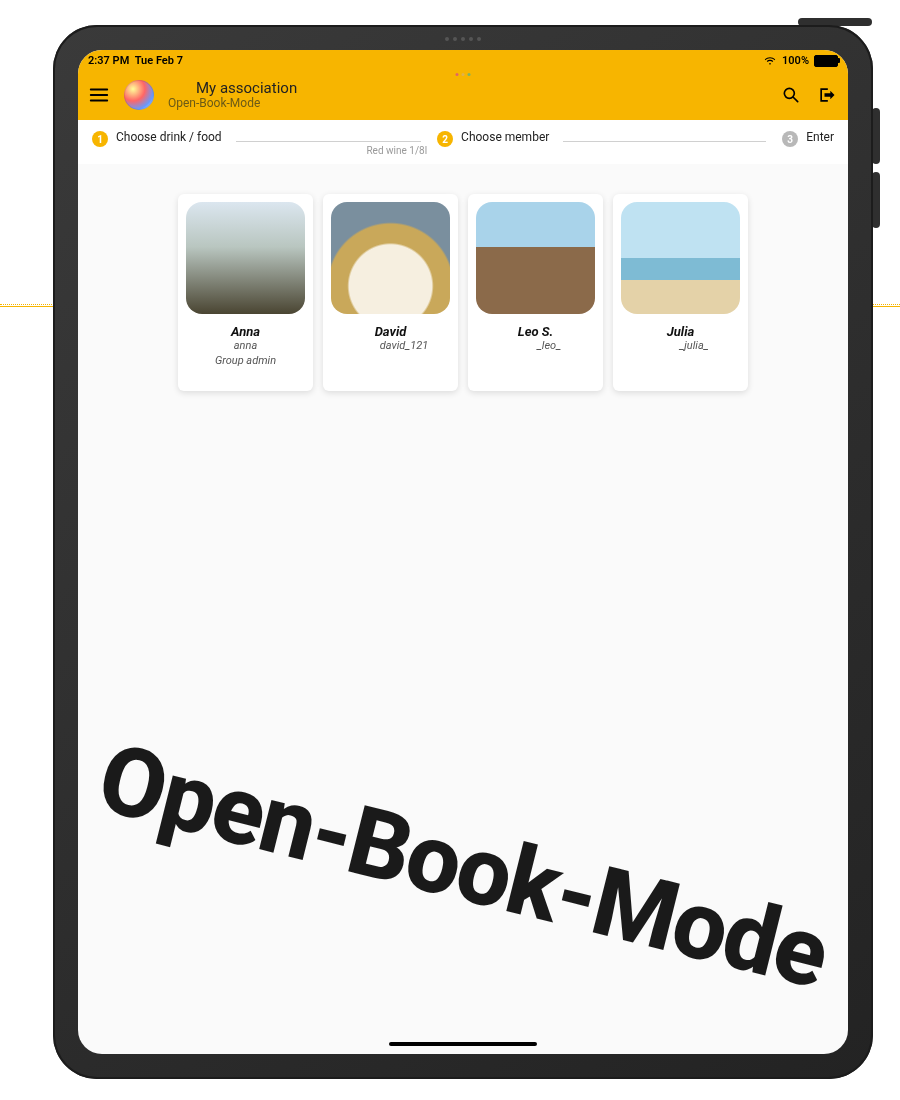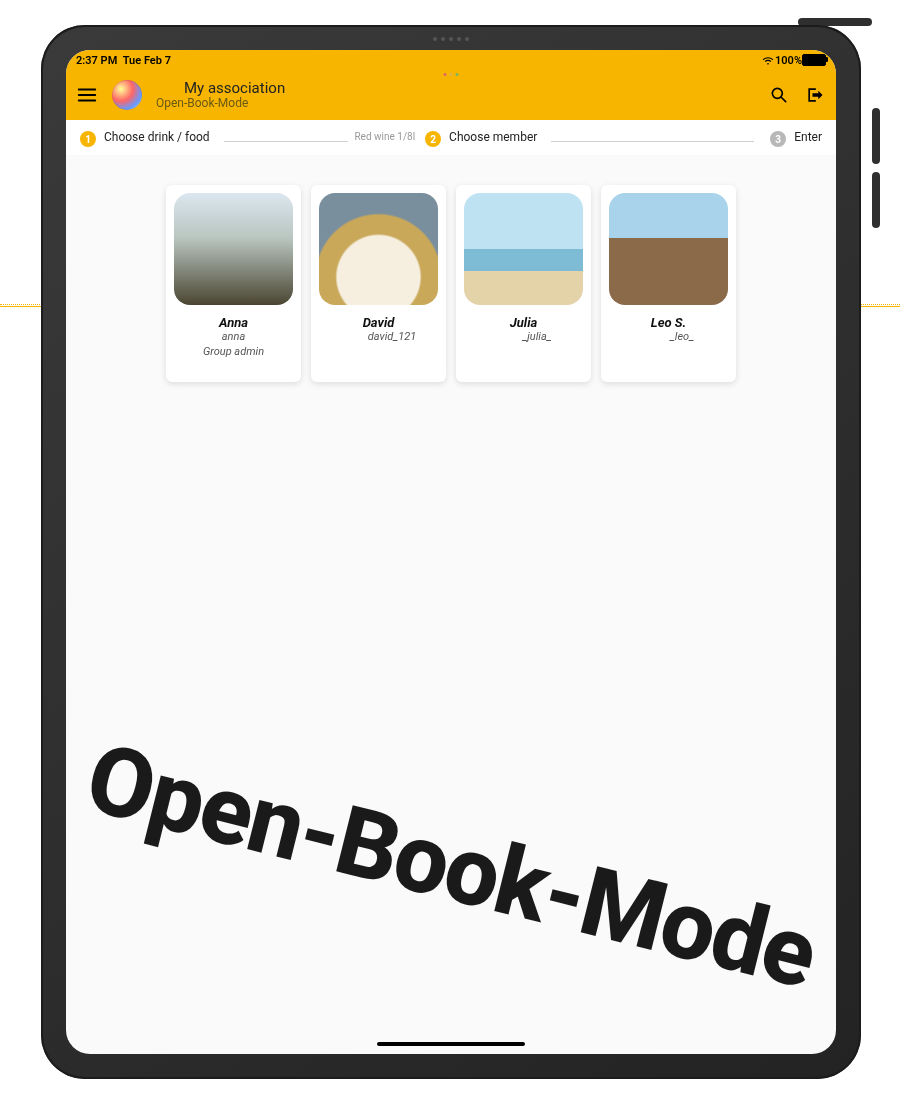--- a/index.html
+++ b/index.html
@@ -21,28 +21,28 @@
   .bg-line::before{content:"";position:absolute;left:0;right:0;top:0;height:1px;border-top:1px dotted var(--brand);}
   .bg-line::after{content:"";position:absolute;left:0;right:0;top:2px;height:1px;border-top:1px solid var(--brand);}
 
   
   .side-btn{position:absolute;background:#2f2f2f;border-radius:4px;}
   .btn-top{top:18px;right:28px;width:74px;height:8px;}
   .btn-side1{top:108px;right:20px;width:8px;height:56px;}
   .btn-side2{top:172px;right:20px;width:8px;height:56px;}
 
   
-  .tablet{position:absolute;left:41px;top:25px;width:820px;height:1054px;border-radius:44px;background:linear-gradient(145deg,#3a3a3a,#232323);box-shadow:inset 0 0 0 2px var(--bezel-edge);}
+  .tablet{position:absolute;left:53px;top:25px;width:820px;height:1054px;border-radius:44px;background:linear-gradient(145deg,#3a3a3a,#232323);box-shadow:inset 0 0 0 2px var(--bezel-edge);}
   .screen{position:absolute;left:25px;right:25px;top:25px;bottom:25px;border-radius:24px;background:var(--page-bg);overflow:hidden;}
   .speaker{position:absolute;top:12px;left:50%;transform:translateX(-50%);display:flex;gap:4px;}
   .speaker span{width:4px;height:4px;border-radius:50%;background:#555;}
 
   
   .statusbar{height:20px;background:var(--brand);display:flex;justify-content:space-between;align-items:center;padding:0 10px;font-size:11px;font-weight:600;color:#000;}
-  .statusbar .right{display:flex;align-items:center;}
+  .statusbar .right{display:flex;align-items:flex-end;gap:5px;}
   .wifi{width:14px;height:14px;}
   .batt{width:22px;height:10px;border:1px solid #000;border-radius:2px;position:relative;background:#000;}
   .batt::after{content:"";position:absolute;right:-3px;top:2px;width:2px;height:5px;background:#000;border-radius:0 1px 1px 0;}
   .dots{position:absolute;top:23px;left:50%;transform:translateX(-50%);display:flex;gap:3px;}
   .dots span{width:3px;height:3px;border-radius:50%;}
   .dots span:nth-child(1){background:#e06666;}
   .dots span:nth-child(2){background:#e0b24d;}
   .dots span:nth-child(3){background:#7ab566;}
 
   
@@ -53,21 +53,21 @@
   .header-title{font-size:15px;color:#222;margin-left:28px;}
   .header-sub{font-size:12px;color:#6b5a16;}
   .spacer{flex:1;}
 
   
   .stepper{display:flex;align-items:flex-start;padding:10px 14px 8px;background:#fff;gap:10px;box-shadow:0 1px 0 rgba(0,0,0,.05);}
   .step{display:flex;align-items:flex-start;gap:8px;}
   .step-grow{flex:1;}
   .step-num{width:16px;height:16px;border-radius:50%;background:var(--brand);color:#fff;font-size:10px;font-weight:700;display:flex;align-items:center;justify-content:center;flex-shrink:0;margin-top:1px;}
   .step-num.inactive{background:#b8b8b8;}
-  .step-labels{display:flex;flex-direction:row;flex:1;text-align:right;}
+  .step-labels{display:flex;flex-direction:column;flex:1;text-align:right;}
   .step-label{font-size:12px;color:#222;}
   .step-sub{font-size:10px;color:#9a9a9a;margin-top:1px;}
   .step-line{height:1px;background:var(--divider);flex:1;align-self:center;margin:0 6px;margin-top:8px;}
   .step-top{display:flex;align-items:center;gap:8px;flex:1;}
 
   
   .content{padding:30px 100px;background:var(--page-bg);}
   .grid{display:grid;grid-template-columns:repeat(4,1fr);gap:10px;}
   .card{background:var(--card-bg);border-radius:6px;box-shadow:0 2px 6px rgba(0,0,0,.12);overflow:hidden;display:flex;flex-direction:column;align-items:center;cursor:pointer;font-style:italic;}
   .thumb{width:calc(100% - 16px);height:112px;margin:8px;border-radius:16px;background:#ddd;background-size:cover;background-position:center;}
@@ -193,28 +193,28 @@
               <div class="card-name">Anna</div>
               <div class="card-user">anna</div>
               <div class="card-role">Group admin</div>
             </div>
             <div class="card no-role">
               <div class="thumb bg-david"></div>
               <div class="card-name">David</div>
               <div class="card-user">david_121</div>
             </div>
             <div class="card no-role">
+              <div class="thumb bg-leo"></div>
+              <div class="card-name">Leo S.</div>
+              <div class="card-user">_leo_</div>
+            </div>
+            <div class="card no-role">
               <div class="thumb bg-julia"></div>
               <div class="card-name">Julia</div>
               <div class="card-user">_julia_</div>
-            </div>
-            <div class="card no-role">
-              <div class="thumb bg-leo"></div>
-              <div class="card-name">Leo S.</div>
-              <div class="card-user">_leo_</div>
             </div>
           </div>
       </div>
 
       <div class="watermark">Open-Book-Mode</div>
 
       <div class="home-ind"></div>
     </div>
   </div>
 </div>

